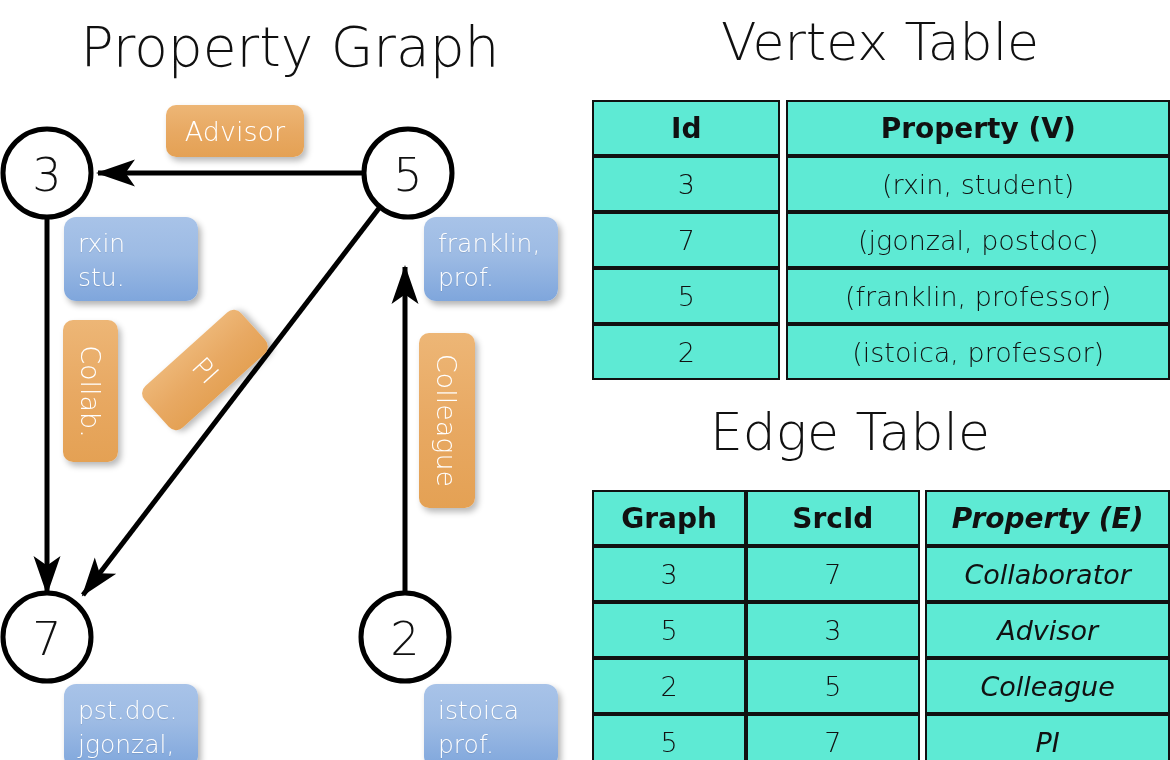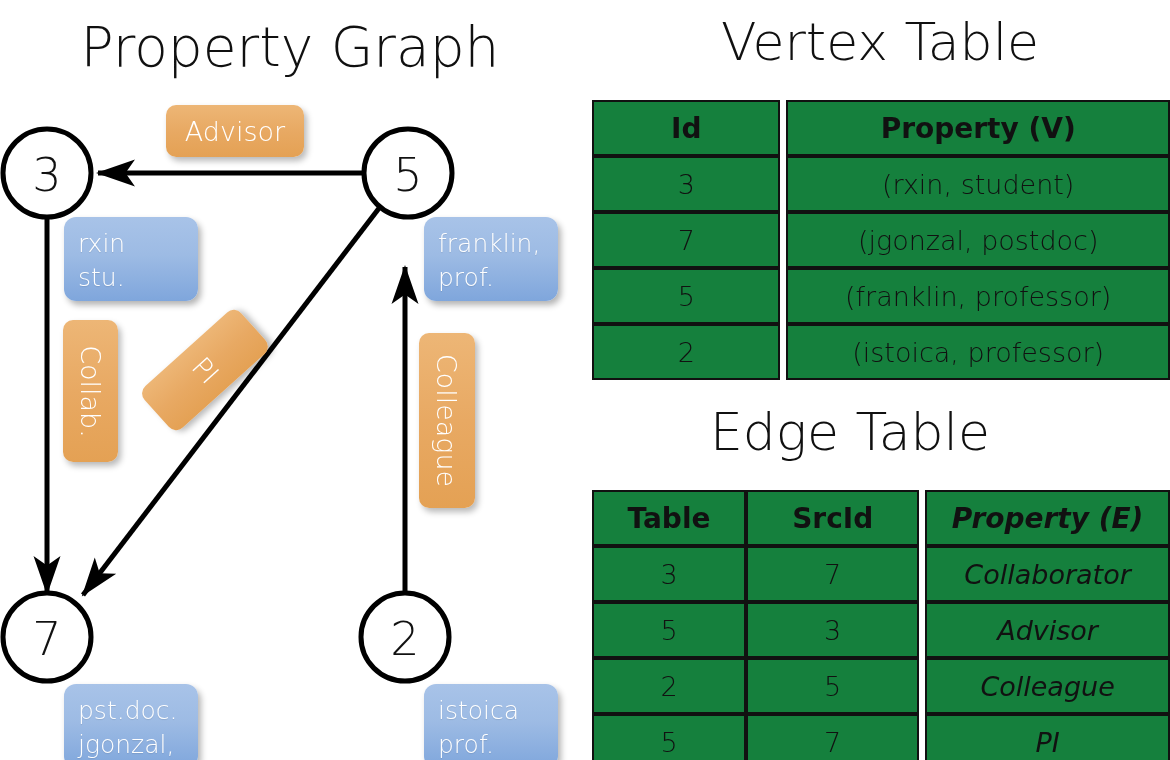--- a/index.html
+++ b/index.html
@@ -100,21 +100,21 @@
     font-weight: 300;
   }
   .tbl td, .tbl th {
     border: 2px solid #111;
     text-align: center;
     font-weight: 300;
     font-size: 27px;
     color: #111;
     padding: 0;
     height: 52px;
-    background: #15803d;
+    background: #5eead4;
   }
   .tbl th {
     font-weight: 700;
     font-size: 28px;
   }
   .tbl .sep { border: none; width: 6px; background: #ffffff; padding: 0; }
   .cell-v { background: #ccd9ef; }
   .cell-e { background: #f6ddc2; font-style: italic; }
 
   #vertex-table { left: 592px; top: 100px; }
@@ -227,21 +227,21 @@
       <td class="col-id">2</td>
       <td class="sep"></td>
       <td class="col-prop cell-v">(istoica, professor)</td>
     </tr>
   </tbody>
 </table>
 
 <table class="tbl" id="edge-table">
   <thead>
     <tr>
-      <th class="col-src">Table</th>
+      <th class="col-src">Graph</th>
       <th class="col-dst">SrcId</th>
       <td class="sep"></td>
       <th class="col-prop cell-e">Property (E)</th>
     </tr>
   </thead>
   <tbody>
     <tr>
       <td class="col-src">3</td>
       <td class="col-dst">7</td>
       <td class="sep"></td>

